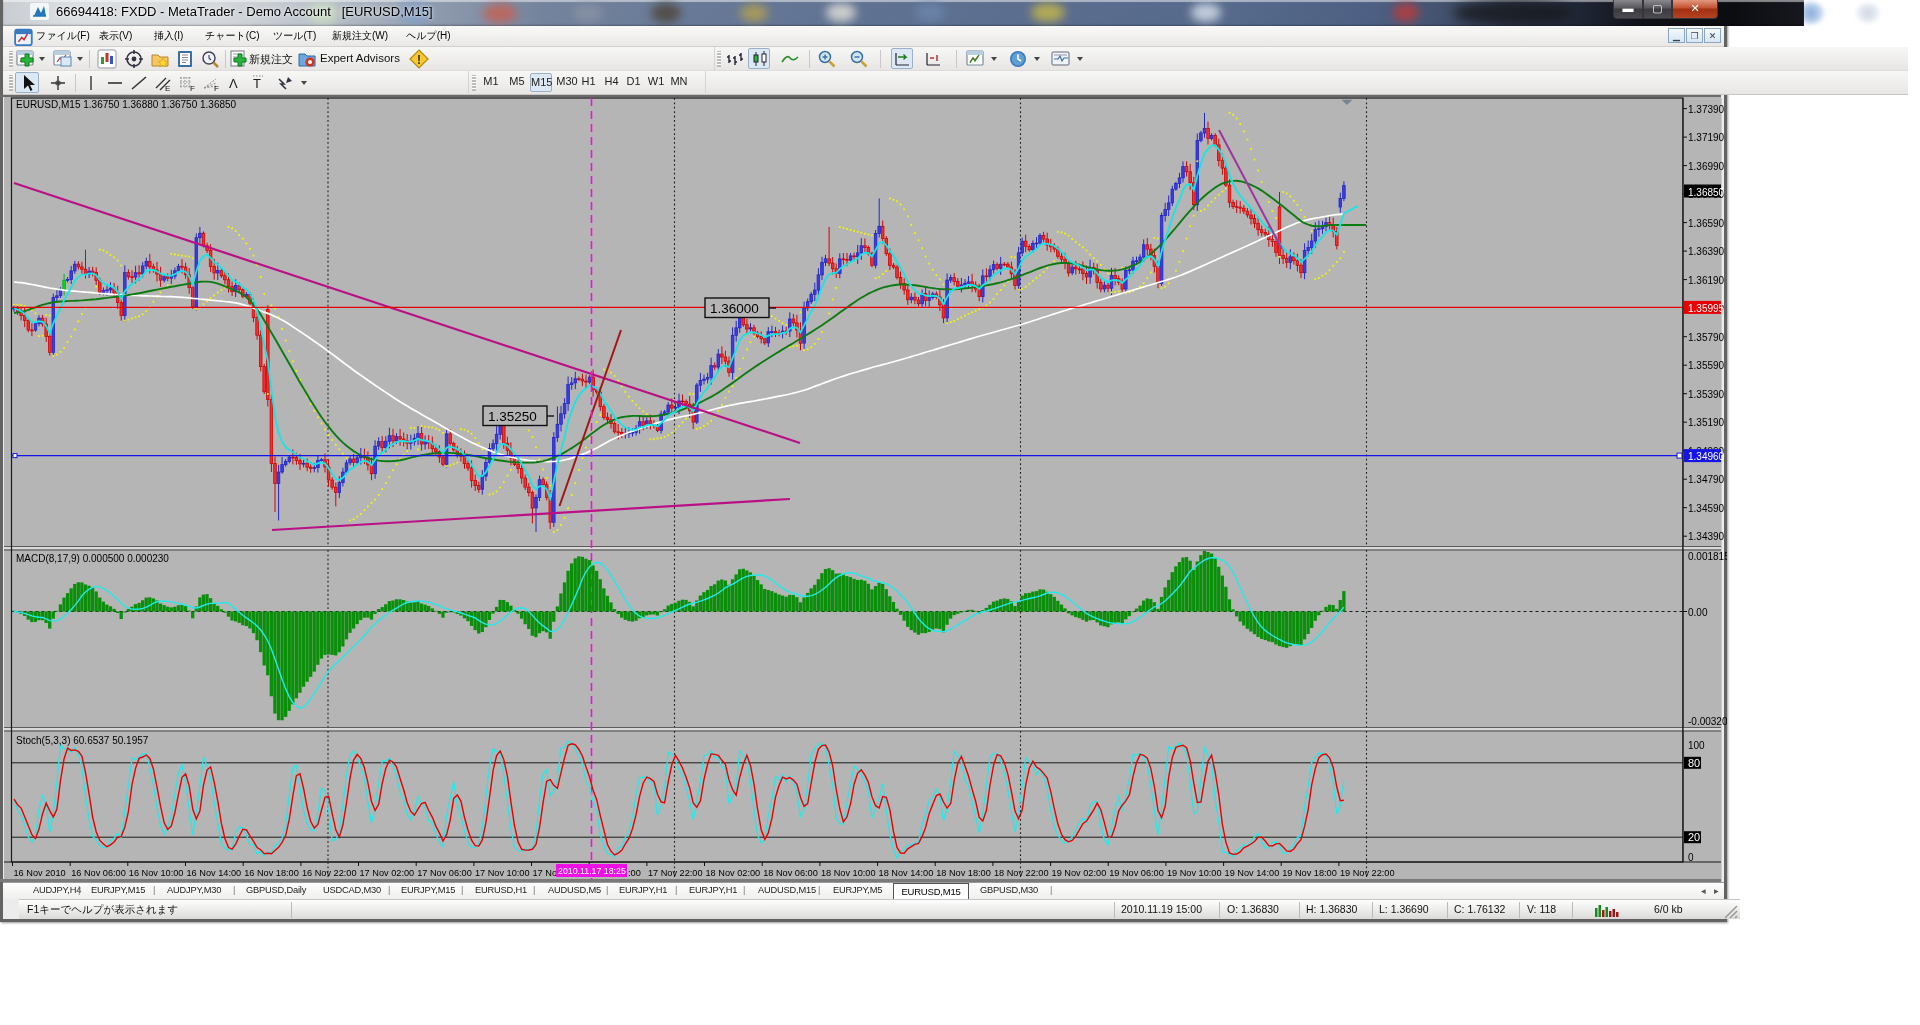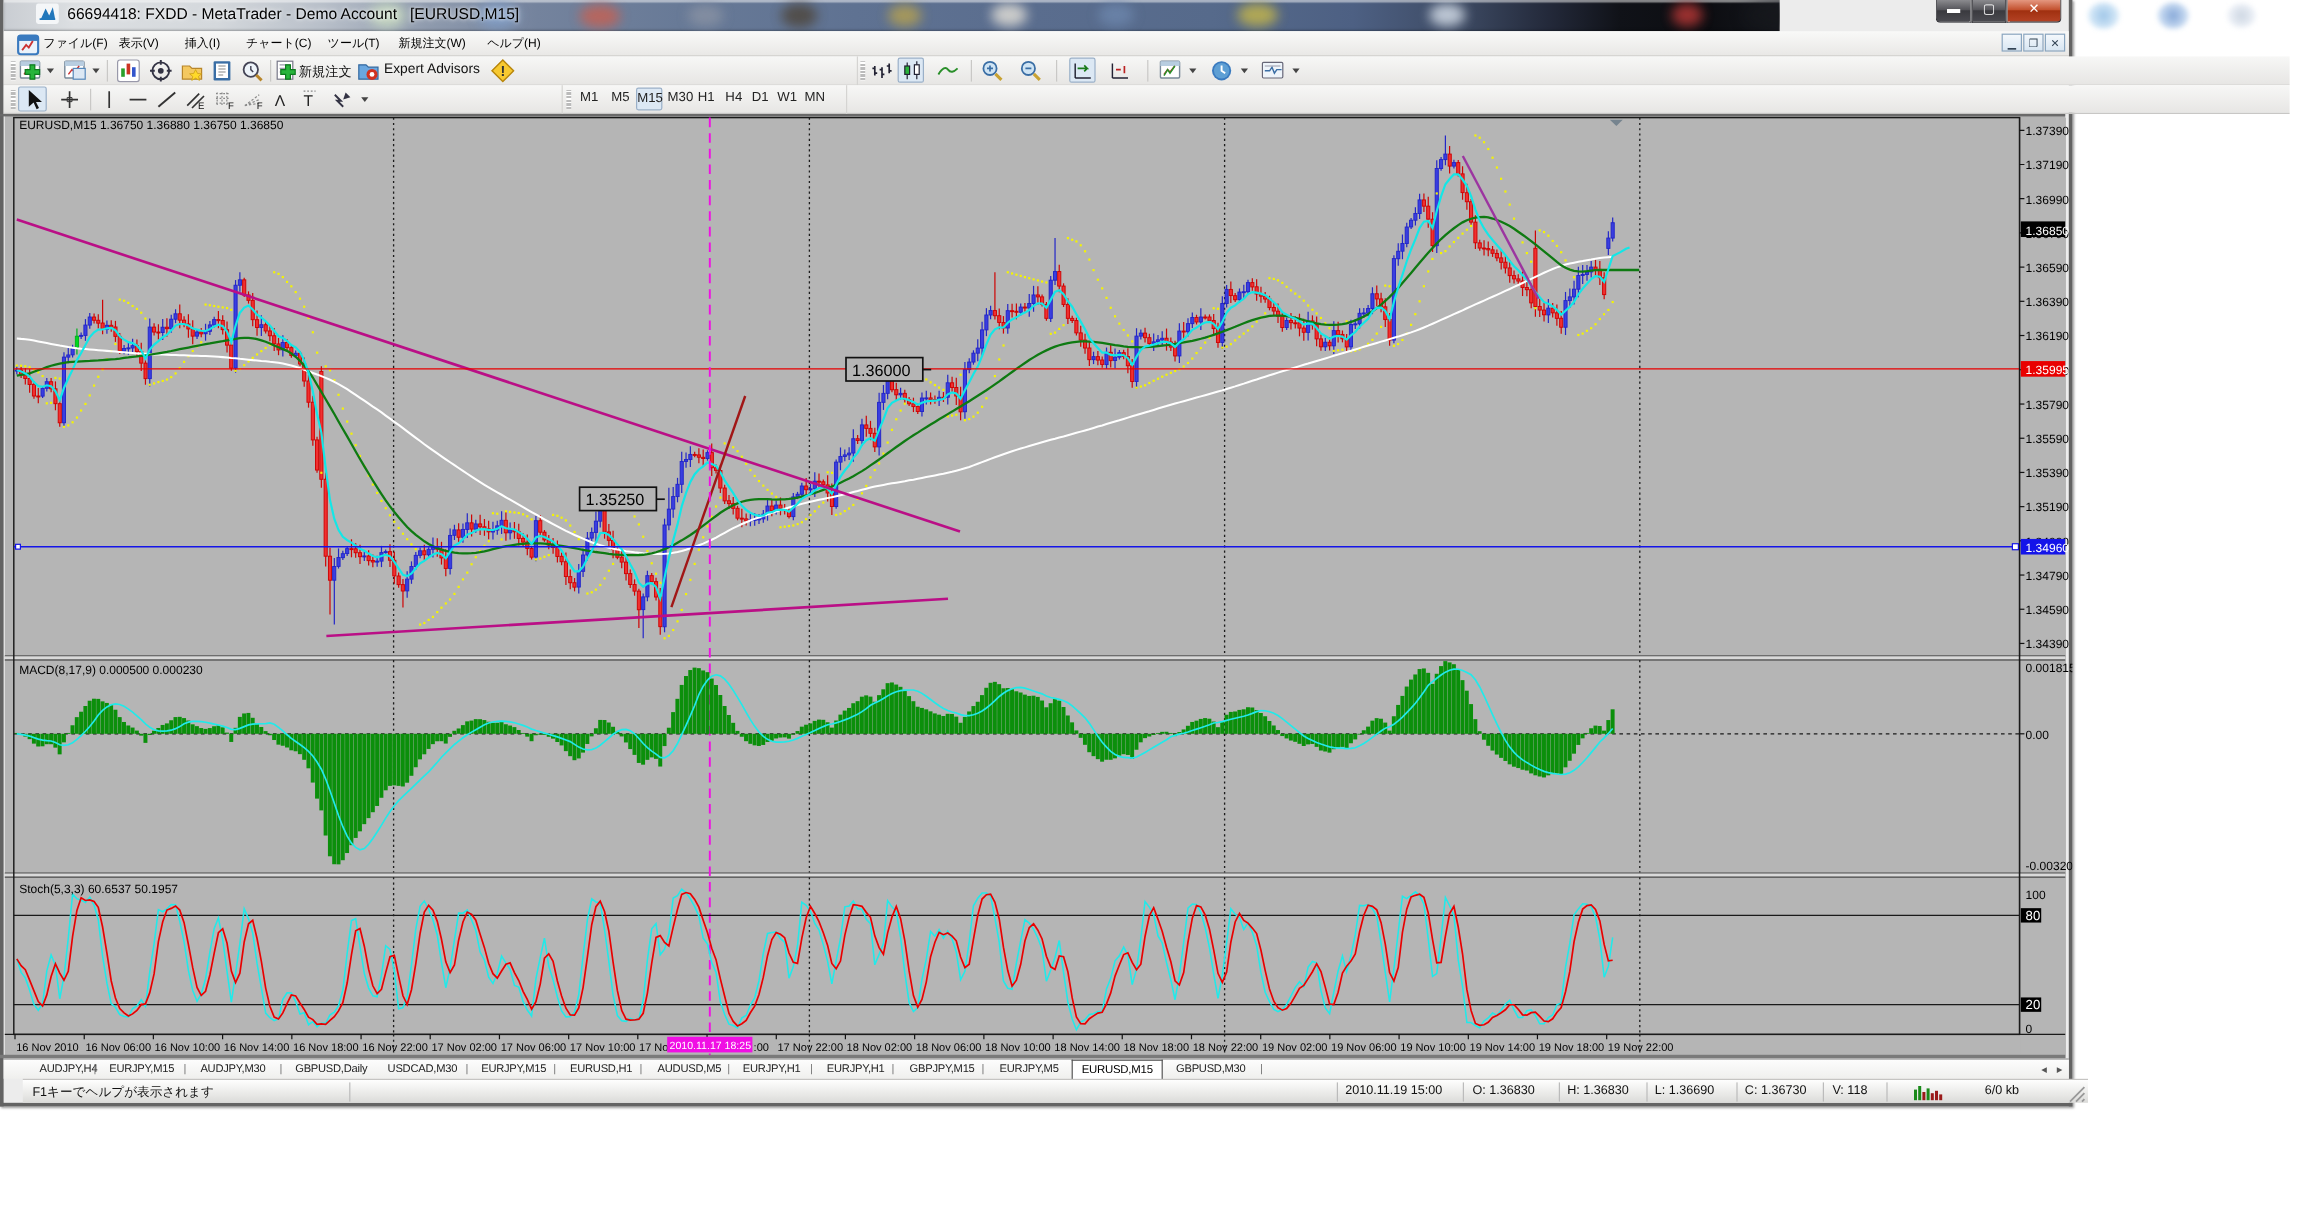--- a/index.html
+++ b/index.html
@@ -2,21 +2,21 @@
 <html><head><meta charset="utf-8">
 <style>
 *{margin:0;padding:0;box-sizing:border-box}
 html,body{width:1920px;height:1025px;overflow:hidden;background:#fff;
  font-family:"Liberation Sans",sans-serif}
 #scene{position:relative;width:1920px;height:1025px;background:#fff}
 #win{position:absolute;left:0;top:0;width:1727px;height:922px;
  border:3px solid #636363;border-top:none;background:#ececec;
  box-shadow:1px 1px 2px rgba(0,0,0,.4)}
 
-#title{position:absolute;left:0;top:0;width:1480px;height:26px;overflow:hidden;
+#title{position:absolute;left:0;top:0;width:1801px;height:26px;overflow:hidden;
  box-shadow:inset 0 2px 1px rgba(255,255,255,.5), inset 0 -1px 2px rgba(0,0,0,.3);
  background:linear-gradient(90deg,#c9cdd2 0%,#dcdfe2 4%,#d4d8dc 12%,#b8bfc9 18%,#8e9aad 24%,#74839d 30%,#687a97 38%,#5f7292 48%,#5a6d8e 58%,#566a8b 68%,#4d6083 76%,#3d4a63 82%,#23293a 87%,#101218 91%,#0c0d11 96%,#16181e 100%)}
 #title .blob{position:absolute;border-radius:50%;filter:blur(5px);opacity:.8}
 #ttext{position:absolute;left:53px;top:4px;font-size:13px;color:#000;white-space:pre;
  text-shadow:0 0 3px rgba(255,255,255,.85),0 0 6px rgba(255,255,255,.6)}
 #mticon{position:absolute;left:27px;top:3px;width:19px;height:17px;background:#f4f6f8;border-radius:2px}
 
 #wbtns{position:absolute;right:4px;top:0;width:107px;height:19px;display:flex}
 #wbtns div{height:19px;border:1px solid #35353a;border-top:none;
  background:linear-gradient(#8a8a8e,#55555a 45%,#3a3a3f 50%,#4a4a50);
@@ -1956,21 +1956,21 @@
       <span style="left:398px">EURJPY,M15</span>
         <span class="bar" style="left:458px">|</span>
       <span style="left:472px">EURUSD,H1</span>
         <span class="bar" style="left:530px">|</span>
       <span style="left:545px">AUDUSD,M5</span>
         <span class="bar" style="left:603px">|</span>
       <span style="left:616px">EURJPY,H1</span>
         <span class="bar" style="left:672px">|</span>
       <span style="left:686px">EURJPY,H1</span>
         <span class="bar" style="left:740px">|</span>
-      <span style="left:755px">GBPJPY,M15</span>
+      <span style="left:755px">AUDUSD,M15</span>
         <span class="bar" style="left:815px">|</span>
       <span style="left:830px">EURJPY,M5</span>
       <div id="activetab">EURUSD,M15</div>
       <span style="left:977px">GBPUSD,M30</span>
         <span class="bar" style="left:1047px">|</span>
       <span style="left:1698px;color:#555">◂</span>
         <span style="left:1711px;color:#555">▸</span>
     </div>
 
     <div id="status">
@@ -1978,21 +1978,21 @@
       <div class="scell" style="left:272px"></div>
       <div class="scell" style="left:1095px"></div>
       <span style="left:1102px">2010.11.19 15:00</span>
       <div class="scell" style="left:1200px"></div>
       <span style="left:1208px">O: 1.36830</span>
       <div class="scell" style="left:1280px"></div>
       <span style="left:1287px">H: 1.36830</span>
       <div class="scell" style="left:1353px"></div>
       <span style="left:1360px">L: 1.36690</span>
       <div class="scell" style="left:1428px"></div>
-      <span style="left:1435px">C: 1.36730</span>
+      <span style="left:1435px">C: 1.76132</span>
       <div class="scell" style="left:1500px"></div>
       <span style="left:1508px">V: 118</span>
       <div class="scell" style="left:1553px"></div>
       <svg style="position:absolute;left:1576px;top:4px" width="34" height="13" viewBox="0 0 34 13">
           <g>
             <rect x="0" y="4" width="2.5" height="9" fill="#1a8a1a"></rect>
             <rect x="3.5" y="1" width="2.5" height="12" fill="#1a8a1a"></rect>
             <rect x="7" y="6" width="2.5" height="7" fill="#9a1a1a"></rect>
             <rect x="10.5" y="3" width="2.5" height="10" fill="#1a8a1a"></rect>
             <rect x="14" y="7" width="2.5" height="6" fill="#9a1a1a"></rect>

